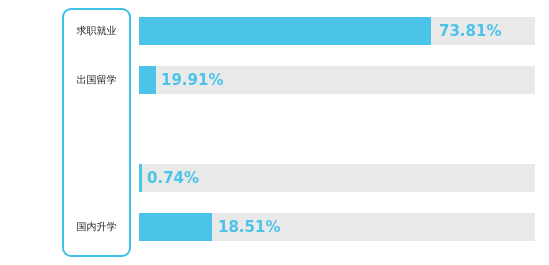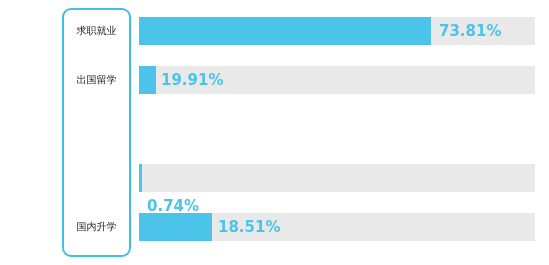--- a/index.html
+++ b/index.html
@@ -95,21 +95,21 @@
         <div class="bar" style="width:16.7px;"></div>
       </div>
       <div class="val" style="left:161px;">19.91%</div>
     </div>
 
 
     <div class="row" style="top:155px;">
       <div class="track">
         <div class="bar" style="width:2.9px;"></div>
       </div>
-      <div class="val" style="left:147px;margin-top:28px;">0.74%</div>
+      <div class="val" style="left:147px;">0.74%</div>
     </div>
 
     <div class="row" style="top:204px;">
       <div class="cat-label">国内升学</div>
       <div class="track">
         <div class="bar" style="width:73.3px;"></div>
       </div>
       <div class="val" style="left:218px;text-align:right;">18.51%</div>
     </div>
 

